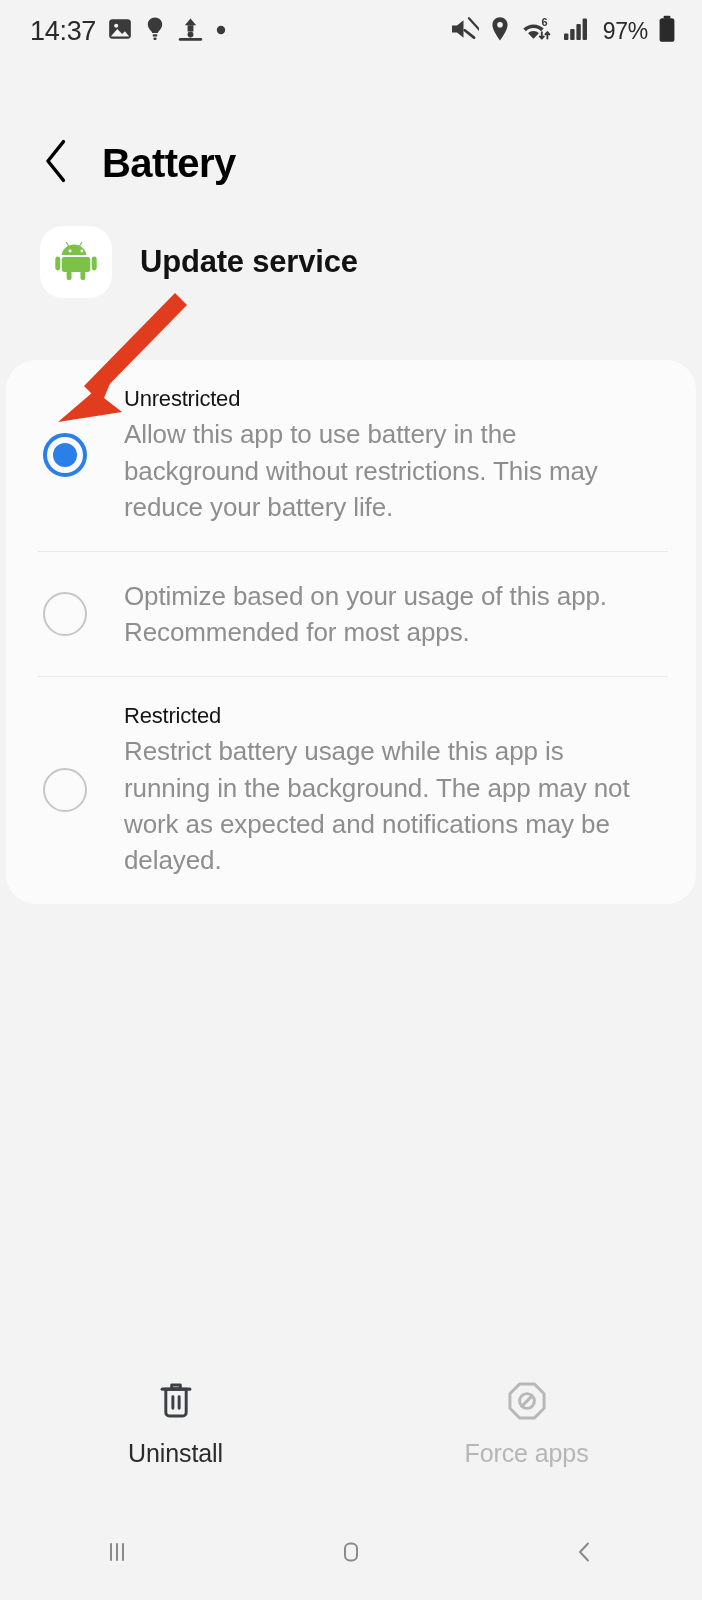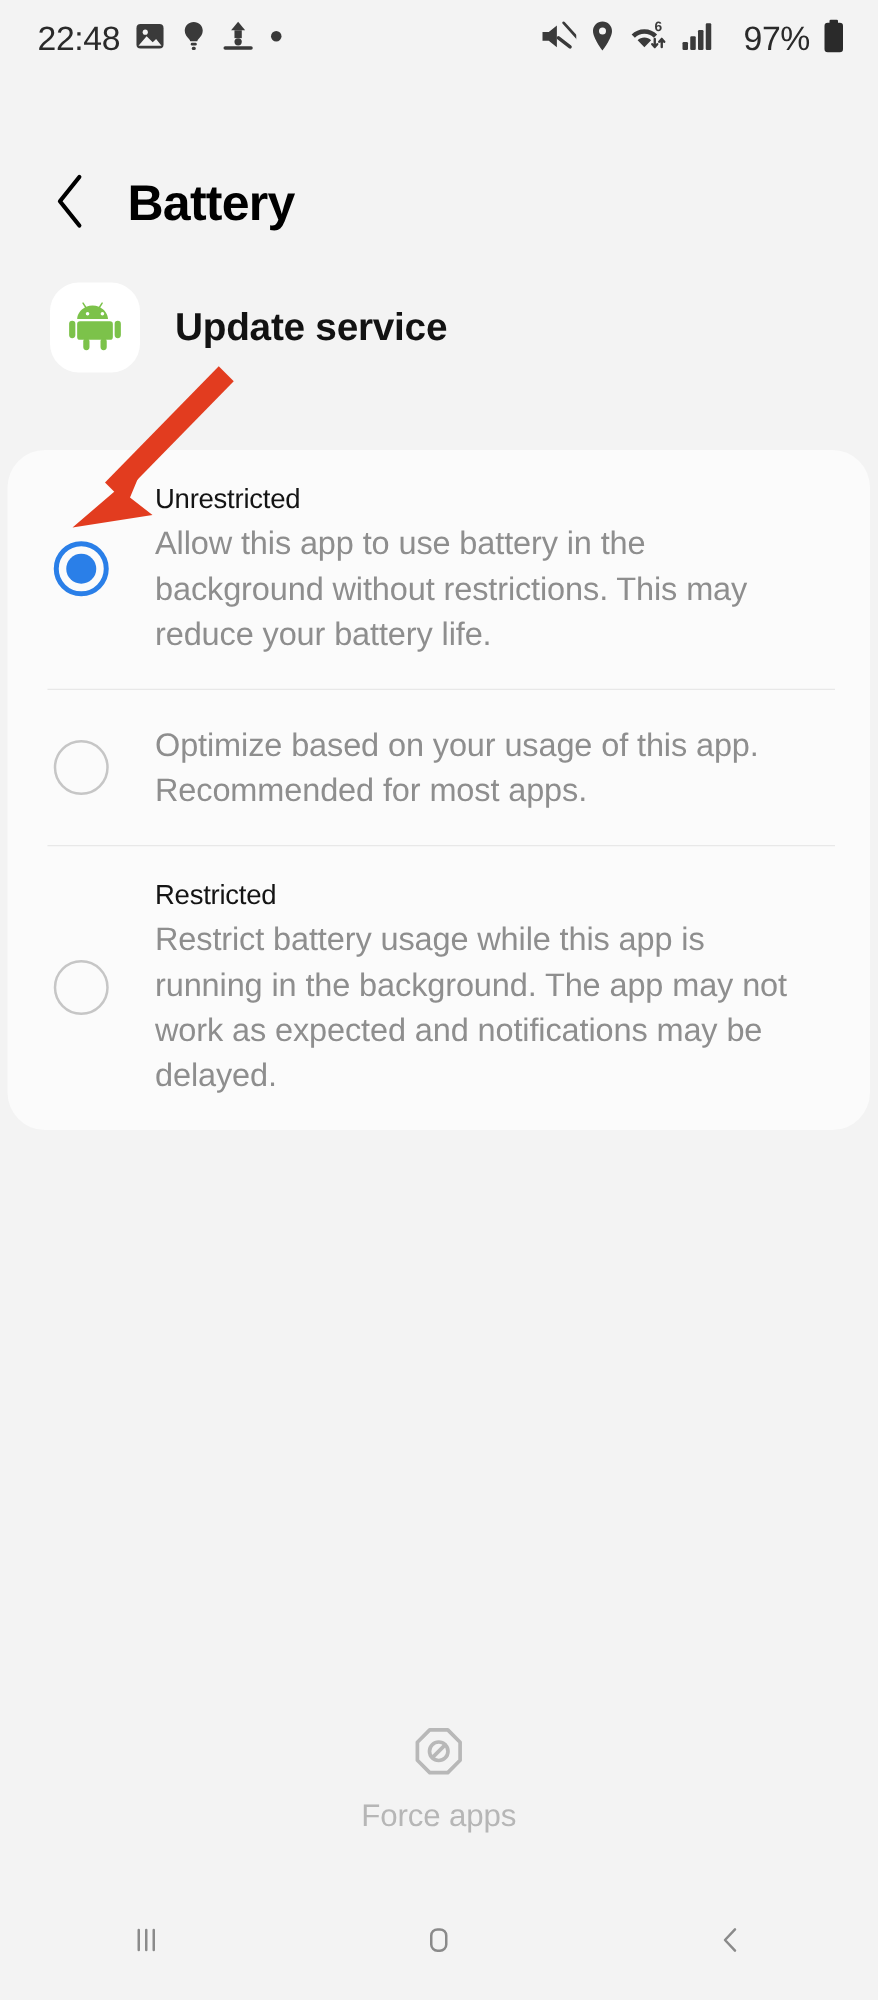--- a/index.html
+++ b/index.html
@@ -25,22 +25,22 @@
     padding: 0 26px 0 30px;
   }
   .sb-left, .sb-right { display: flex; align-items: center; }
   .sb-left { gap: 11px; }
   .sb-right { gap: 10px; }
   .sb-time {
     font-size: 27px; color: #2a2a2a;
     letter-spacing: -0.3px; font-weight: 400;
   }
   .sb-pct {
-    font-size: 27px; color: #2a2a2a;
-    letter-spacing: -0.3px; margin-left: 12px;
+    font-size: 23px; color: #2a2a2a;
+    letter-spacing: -0.3px; margin-left: 2px;
   }
   .ic { display: block; }
 
   
   .header {
     position: absolute; top: 120px; left: 0;
     width: 702px; height: 86px;
     display: flex; align-items: center;
     padding-left: 34px;
   }
@@ -170,21 +170,21 @@
     pointer-events: none;
   }
 </style>
 </head>
 <body>
 
 <div class="screen">
 
   <div class="statusbar">
     <div class="sb-left">
-      <span class="sb-time">22:48</span>
+      <span class="sb-time">14:37</span>
 
       <span class="ic">
         <svg width="26" height="26" viewBox="0 0 24 24">
           <rect x="2" y="3" width="20" height="18" rx="3" fill="#3a3a3a"></rect>
           <circle cx="8.5" cy="9" r="1.9" fill="#f3f3f3"></circle>
           <path d="M3.5 19 L9.5 12 L14 16.5 L16.5 14 L20.5 19 Z" fill="#f3f3f3"></path>
         </svg>
       </span>
 
       <span class="ic">
@@ -322,20 +322,31 @@
         <div class="opt-title">Restricted</div>
         <div class="opt-desc">Restrict battery usage while this app is running in the background. The app may not work as expected and notifications may be delayed.</div>
       </div>
     </div>
 
   </div>
 
   <div class="actions">
 
 
+    <div class="action">
+      <div class="action-icon">
+        <svg width="46" height="46" viewBox="0 0 28 28">
+          <path d="M11.4 4.2h5.2v2.4h-5.2z" stroke="#3c4043" stroke-width="1.8" fill="none" stroke-linejoin="round"></path>
+          <path d="M5.6 6.8h16.8" stroke="#3c4043" stroke-width="1.9" stroke-linecap="round"></path>
+          <path d="M7.8 6.8h12.4v14.2a2.1 2.1 0 0 1-2.1 2.1H9.9a2.1 2.1 0 0 1-2.1-2.1z" stroke="#3c4043" stroke-width="1.8" fill="none" stroke-linejoin="round"></path>
+          <path d="M12.1 11.4v7M15.9 11.4v7" stroke="#3c4043" stroke-width="1.8" stroke-linecap="round"></path>
+        </svg>
+      </div>
+      <div class="action-label">Uninstall</div>
+    </div>
 
     <div class="action disabled">
       <div class="action-icon">
         <svg width="46" height="46" viewBox="0 0 28 28">
           <path d="M9.6 3.6h8.8l6 6v8.8l-6 6H9.6l-6-6V9.6z" stroke="#b8b8b8" stroke-width="1.8" fill="none" stroke-linejoin="round"></path>
           <circle cx="14" cy="14" r="4.5" stroke="#b8b8b8" stroke-width="1.8" fill="none"></circle>
           <path d="M10.9 17.1 L17.1 10.9" stroke="#b8b8b8" stroke-width="1.8" stroke-linecap="round"></path>
         </svg>
       </div>
       <div class="action-label">Force apps</div>

